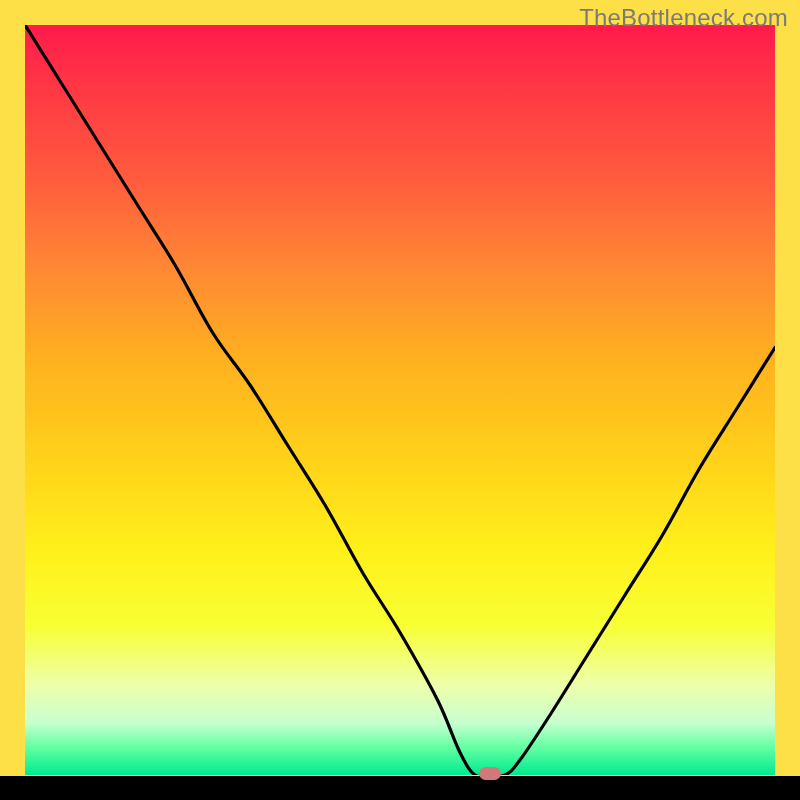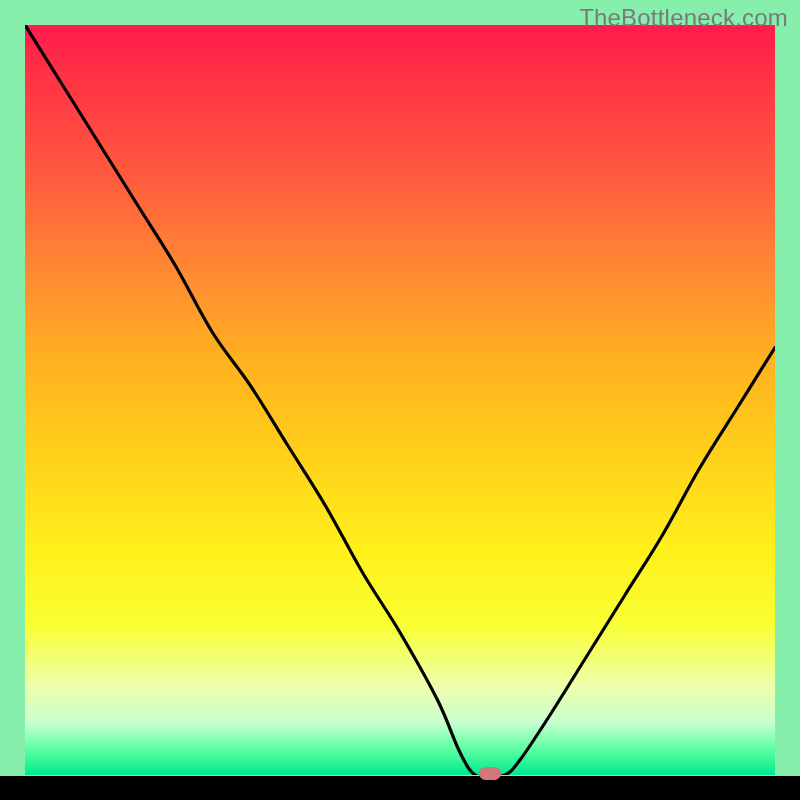--- a/index.html
+++ b/index.html
@@ -7,21 +7,21 @@
     padding: 0;
     width: 800px;
     height: 800px;
     background: #000;
     overflow: hidden;
   }
   .outer {
     position: relative;
     width: 800px;
     height: 776px;
-    background: #86efac;
+    background: #fde047;
   }
   .watermark {
     position: absolute;
     top: 4px;
     right: 12px;
     font-family: Arial, Helvetica, sans-serif;
     font-size: 24px;
     font-weight: 400;
     color: #7a7a7a;
     letter-spacing: 0.2px;

